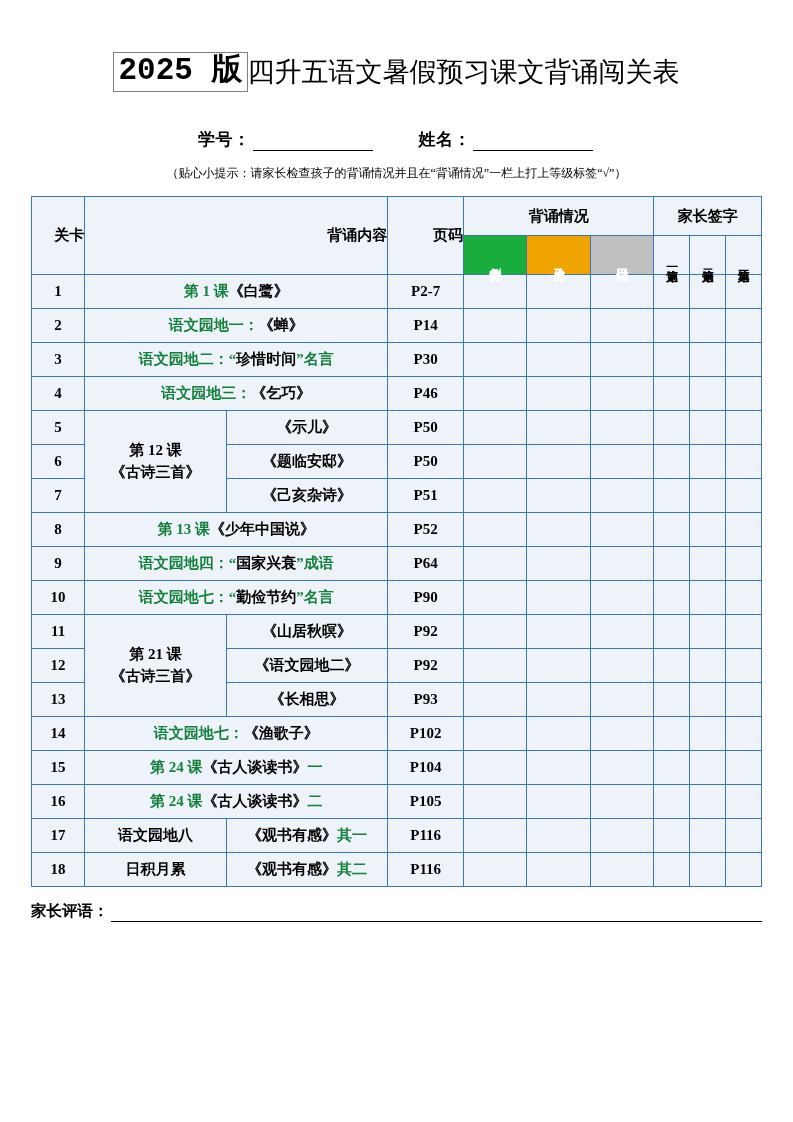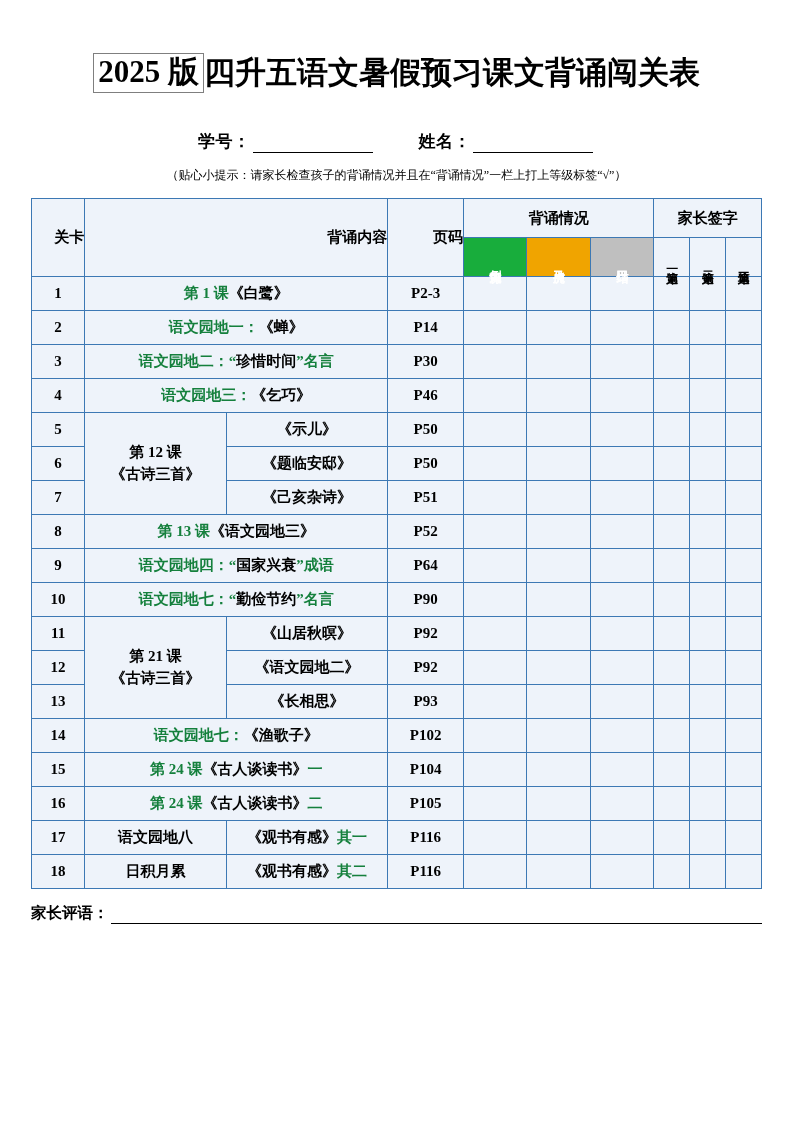--- a/index.html
+++ b/index.html
@@ -30,26 +30,26 @@
     white-space: nowrap;
   }
   .title-box {
     display: inline-block;
     border: 1px solid #7f7f7f;
     padding: 1px 4px 3px 4px;
     font-size: 31px;
     font-weight: bold;
     line-height: 1.1;
     vertical-align: middle;
-    font-family: Liberation Serif, serif;
+    font-family: Liberation Mono, monospace;
   }
   .title-main {
     display: inline-block;
-    font-size: 31px;
-    font-weight: bold;
+    font-size: 27px;
+    font-weight: normal;
     vertical-align: middle;
     letter-spacing: 0px;
   }
 
   
   .idline {
     margin-top: 36px;
     text-align: center;
     font-size: 17px;
     font-weight: bold;
@@ -185,21 +185,21 @@
         <td class="st-orange"><span class="vert">马马虎虎</span></td>
         <td class="st-gray"><span class="vert">结结巴巴</span></td>
         <td><span class="vert">第一遍</span></td>
         <td><span class="vert">第二遍</span></td>
         <td><span class="vert">第三遍</span></td>
       </tr>
 
       <tr class="datarow">
         <td class="lvlcell">1</td>
         <td class="contentcell" colspan="2"><span class="blk">第 1 课</span><span class="red">《白鹭》</span></td>
-        <td class="pagecell">P2-3</td>
+        <td class="pagecell">P2-7</td>
         <td class="bodyblank"></td>
         <td class="bodyblank"></td>
         <td class="bodyblank"></td>
         <td class="bodyblank"></td>
         <td class="bodyblank"></td>
         <td class="bodyblank"></td>
       </tr>
 
       <tr class="datarow">
         <td class="lvlcell">2</td>
@@ -272,21 +272,21 @@
         <td class="bodyblank"></td>
         <td class="bodyblank"></td>
         <td class="bodyblank"></td>
         <td class="bodyblank"></td>
         <td class="bodyblank"></td>
         <td class="bodyblank"></td>
       </tr>
 
       <tr class="datarow">
         <td class="lvlcell">8</td>
-        <td class="contentcell" colspan="2"><span class="blk">第 13 课</span><span class="red">《语文园地三》</span></td>
+        <td class="contentcell" colspan="2"><span class="blk">第 13 课</span><span class="red">《少年中国说》</span></td>
         <td class="pagecell">P52</td>
         <td class="bodyblank"></td>
         <td class="bodyblank"></td>
         <td class="bodyblank"></td>
         <td class="bodyblank"></td>
         <td class="bodyblank"></td>
         <td class="bodyblank"></td>
       </tr>
 
       <tr class="datarow">

